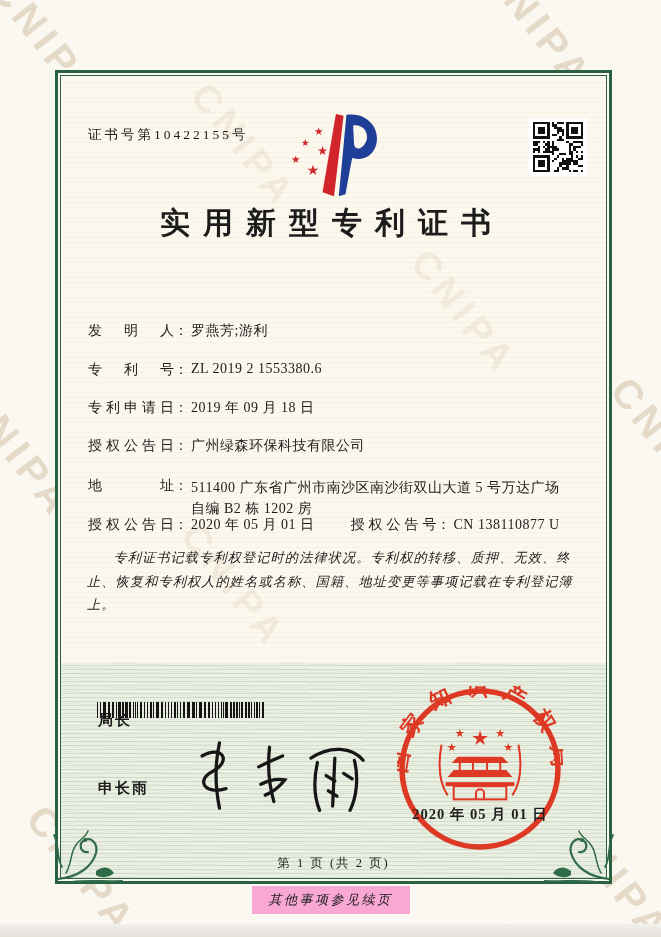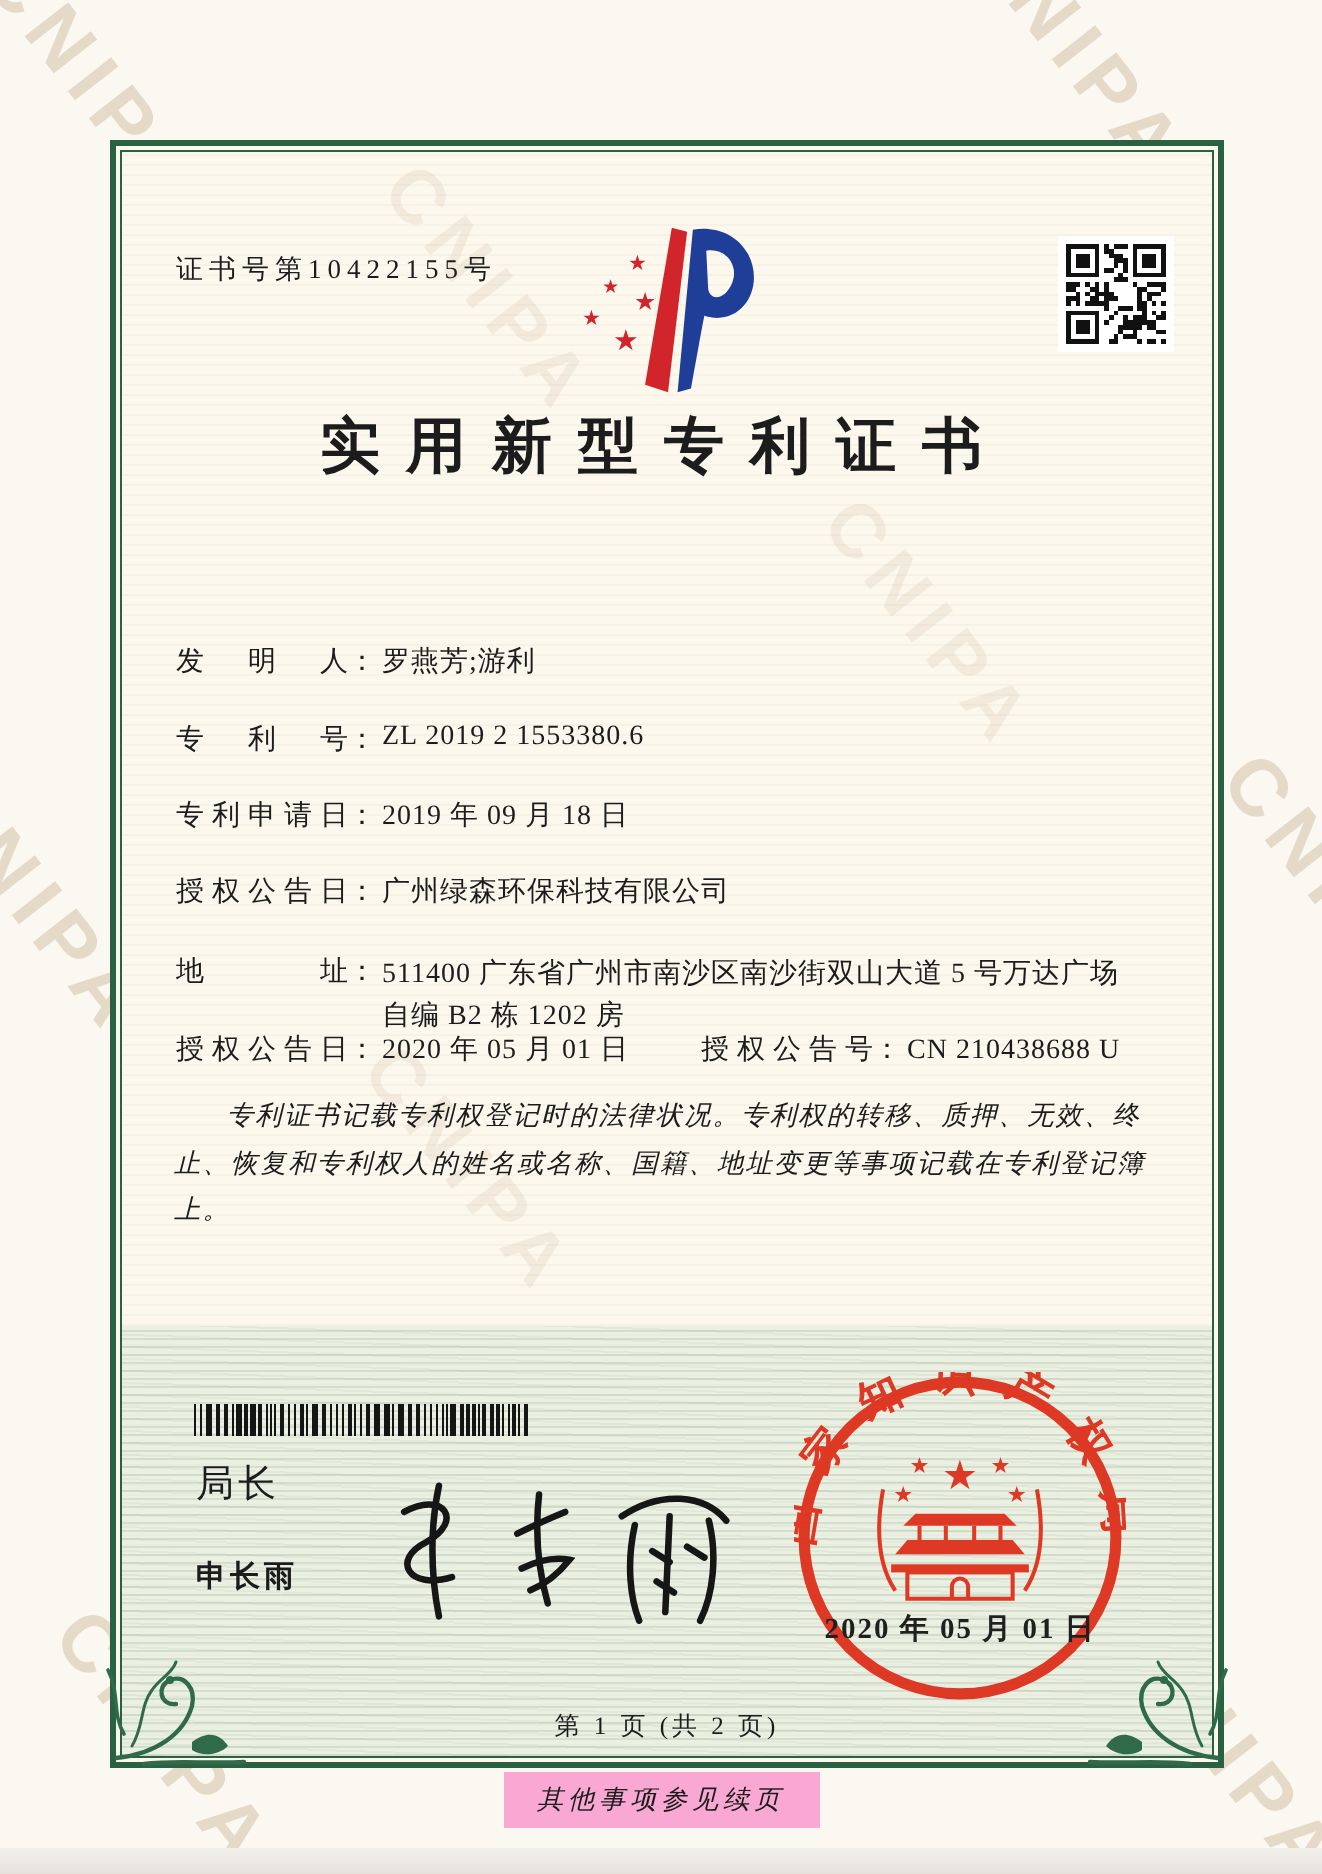--- a/index.html
+++ b/index.html
@@ -37,22 +37,22 @@
   .fcolon{display:inline-block;width:17px;vertical-align:top;}
   .fvalue{letter-spacing:0.5px;}
   .fvalue.multi{display:inline-block;white-space:pre-line;vertical-align:top;width:412px;line-height:21px;}
   .gap2{display:inline-block;width:36px;}
   
   .legal{position:absolute;left:26px;top:470px;width:499px;font-size:13.2px;line-height:23.5px;
          letter-spacing:1.1px;font-style:italic;z-index:3;}
   .legal p{margin:0;text-indent:2em;}
   
   .barcode{position:absolute;left:36px;top:626px;width:170px;height:16px;z-index:4;}
-  .director-title{position:absolute;left:37px;top:653px;font-family:"Liberation Sans","DejaVu Sans",sans-serif;
-         font-weight:400;font-size:19px;letter-spacing:2px;z-index:4;}
+  .director-title{position:absolute;left:37px;top:635px;font-family:"Liberation Sans","DejaVu Sans",sans-serif;
+         font-weight:700;font-size:15px;letter-spacing:2px;z-index:4;}
   .director-name{position:absolute;left:37px;top:703px;font-family:"Liberation Sans","DejaVu Sans",sans-serif;
          font-weight:600;font-size:15px;letter-spacing:2px;z-index:4;}
   .signature{position:absolute;left:128px;top:658px;width:185px;height:82px;z-index:4;}
   .seal{position:absolute;left:336px;top:610px;width:166px;height:166px;z-index:5;opacity:0.93;}
   .seal svg{position:absolute;inset:0;}
   .seal-date{position:absolute;left:0;right:0;top:119px;text-align:center;font-size:14.5px;font-weight:600;
          letter-spacing:1px;color:#111;white-space:nowrap;z-index:6;}
   .page-num{position:absolute;left:0;right:0;top:779px;text-align:center;font-size:12.5px;letter-spacing:2px;z-index:4;}
   .ornament{position:absolute;width:76px;height:76px;color:#2f6b49;z-index:6;}
   .orn-l{left:-9px;bottom:-7px;}
@@ -243,21 +243,21 @@
         <span class="flabel">专利申请日</span><span class="fcolon">：</span><span class="fvalue">2019 年 09 月 18 日</span>
       </div>
       <div class="row r5">
         <span class="flabel">授权公告日</span><span class="fcolon">：</span><span class="fvalue">广州绿森环保科技有限公司</span>
       </div>
       <div class="row r6">
         <span class="flabel">地址</span><span class="fcolon">：</span><span class="fvalue multi">511400 广东省广州市南沙区南沙街双山大道 5 号万达广场
 自编 B2 栋 1202 房</span>
       </div>
       <div class="row r7">
-        <span class="flabel">授权公告日</span><span class="fcolon">：</span><span class="fvalue">2020 年 05 月 01 日</span><span class="gap2"></span><span class="flabel">授权公告号</span><span class="fcolon">：</span><span class="fvalue">CN 210438688 U</span>
+        <span class="flabel">授权公告日</span><span class="fcolon">：</span><span class="fvalue">2020 年 05 月 01 日</span><span class="gap2"></span><span class="flabel">授权公告号</span><span class="fcolon">：</span><span class="fvalue">CN 138110877 U</span>
       </div>
 
       <div class="legal">
         <p>专利证书记载专利权登记时的法律状况。专利权的转移、质押、无效、终止、恢复和专利权人的姓名或名称、国籍、地址变更等事项记载在专利登记簿上。</p>
       </div>
 
       <div class="barcode">
         <svg id="barsvg" viewBox="0 0 170 16" width="170" height="16" preserveAspectRatio="none">
             <rect x="0" y="0" width="1" height="16" fill="#151515"></rect>
             <rect x="3" y="0" width="1" height="16" fill="#151515"></rect>

